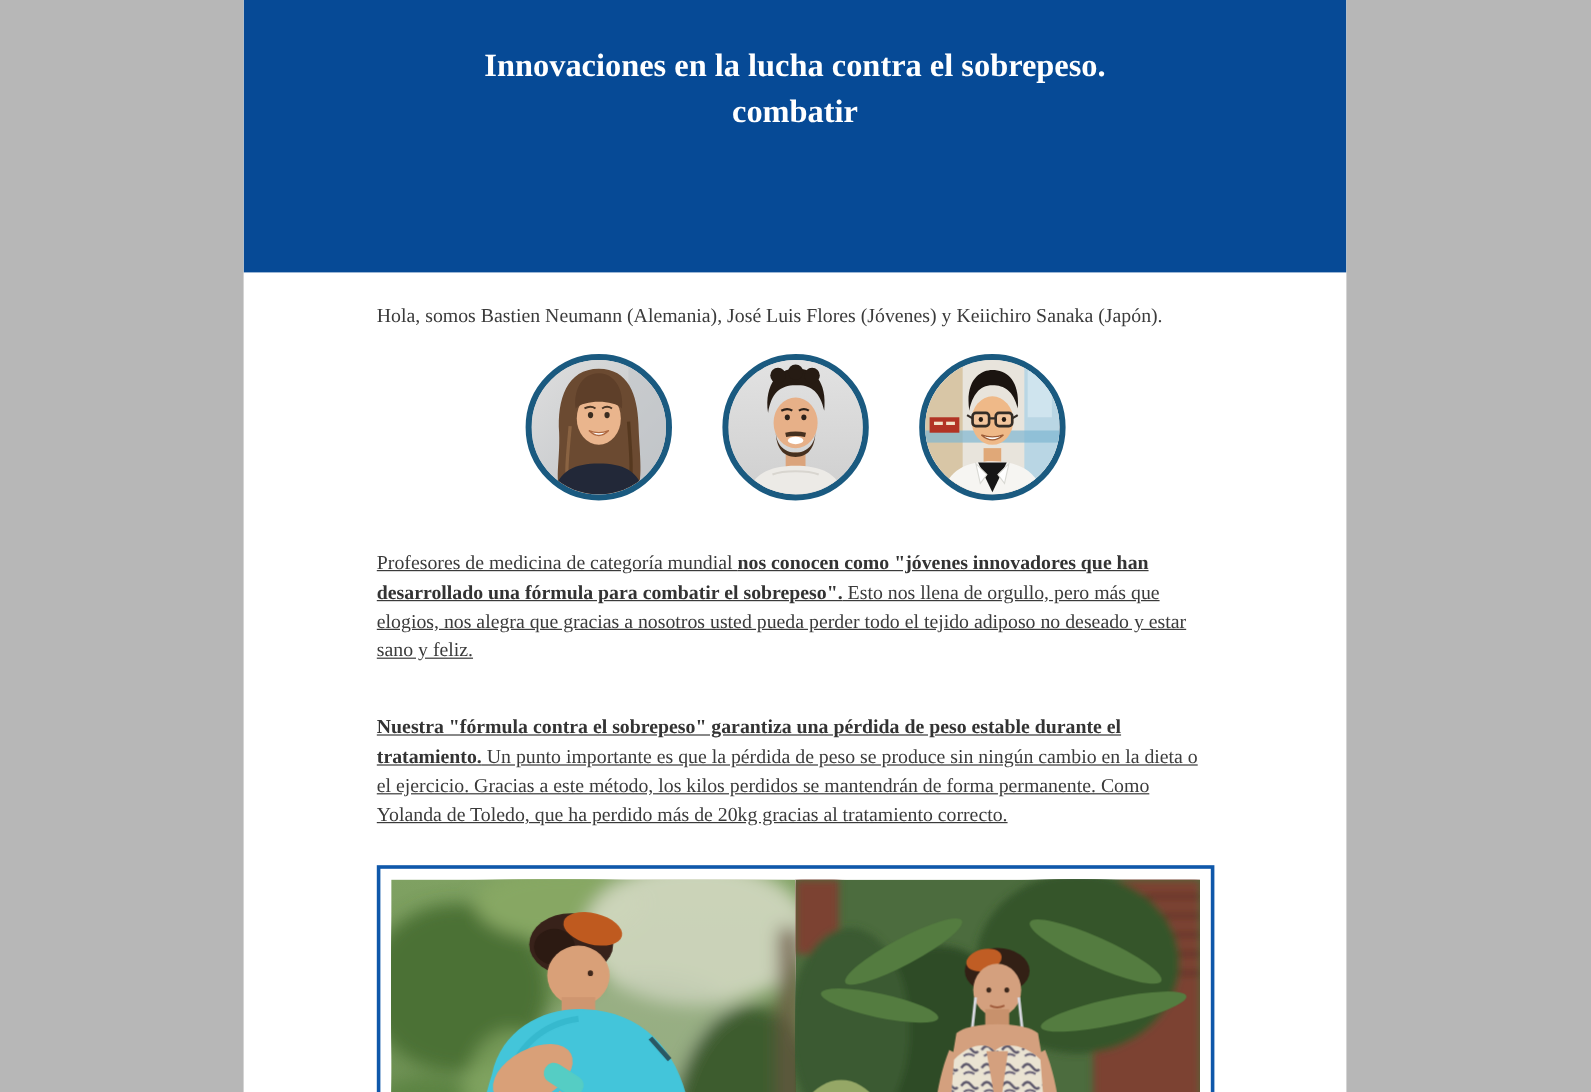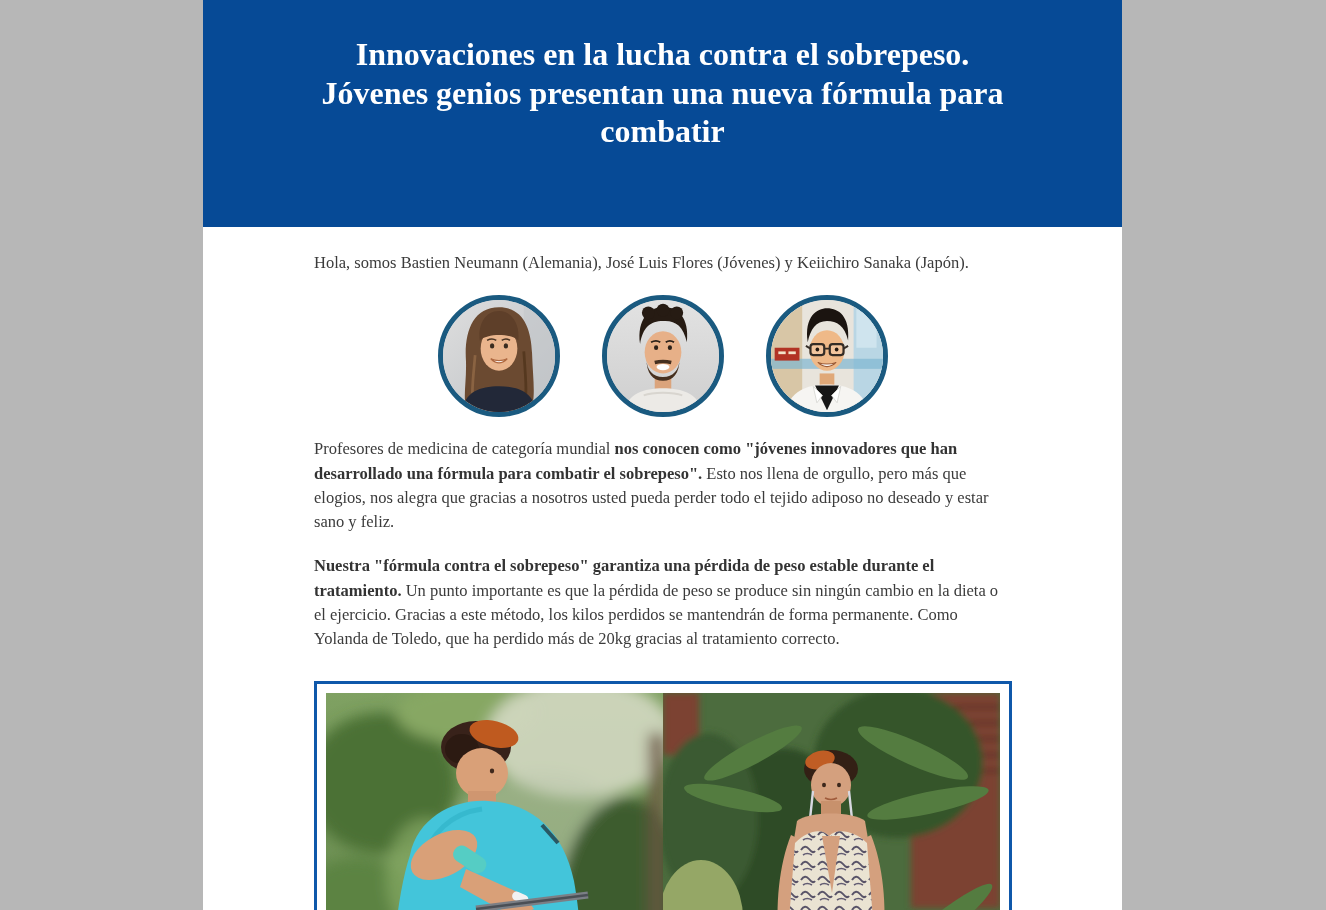--- a/index.html
+++ b/index.html
@@ -12,51 +12,50 @@
     position: relative; margin-left: 203px;
     width: 919px; height: 910px;
     background: #ffffff; overflow: hidden;
   }
   .header {
     background: #064a96; height: 227px;
     box-sizing: border-box; padding-top: 35px; text-align: center;
   }
   .title-line {
     color: #ffffff; font-weight: bold;
-    font-size: 32px; line-height: 38.5px;
+    font-size: 27px; line-height: 38.5px;
     margin: 0 auto; width: 880px;
   }
   .content {
     width: 697px; margin: 0 auto;
     color: #3b3b3b; font-size: 16.5px; line-height: 24.3px;
   }
   .intro { margin: 24px 0 0; white-space: nowrap; }
   .avatars { display: flex; justify-content: center; gap: 42px; margin-top: 20px; }
   .avatar {
     width: 112px; height: 112px; flex: none;
     border-radius: 50%; border: 5px solid #1a5a80;
     overflow: hidden; background: #d8d8d8;
   }
   .avatar svg { display: block; width: 112px; height: 112px; }
-  .para { margin: 20px 0 0; }
+  .para { margin: 40px 0 0; text-decoration: underline; }
   .para b { font-weight: bold; color: #333333; }
   .photo-frame {
     margin-top: 29px; width: 674px;
     border: 3px solid #0f58aa; background: #ffffff; padding: 9px;
   }
   .photo { display: block; width: 674px; height: 420px; }
 </style>
 </head>
 <body>
 
 <div class="page">
 
   <div class="header">
     <div class="title-line">Innovaciones en la lucha contra el sobrepeso.</div>
-    <div class="title-line">Jóvenes genios presentan una nueva fórmula para</div>
     <div class="title-line">combatir</div>
   </div>
 
   <div class="content">
 
     <p class="intro">Hola, somos Bastien Neumann (Alemania), José Luis Flores (Jóvenes) y Keiichiro Sanaka (Japón).</p>
 
     <div class="avatars">
 
       <div class="avatar">

